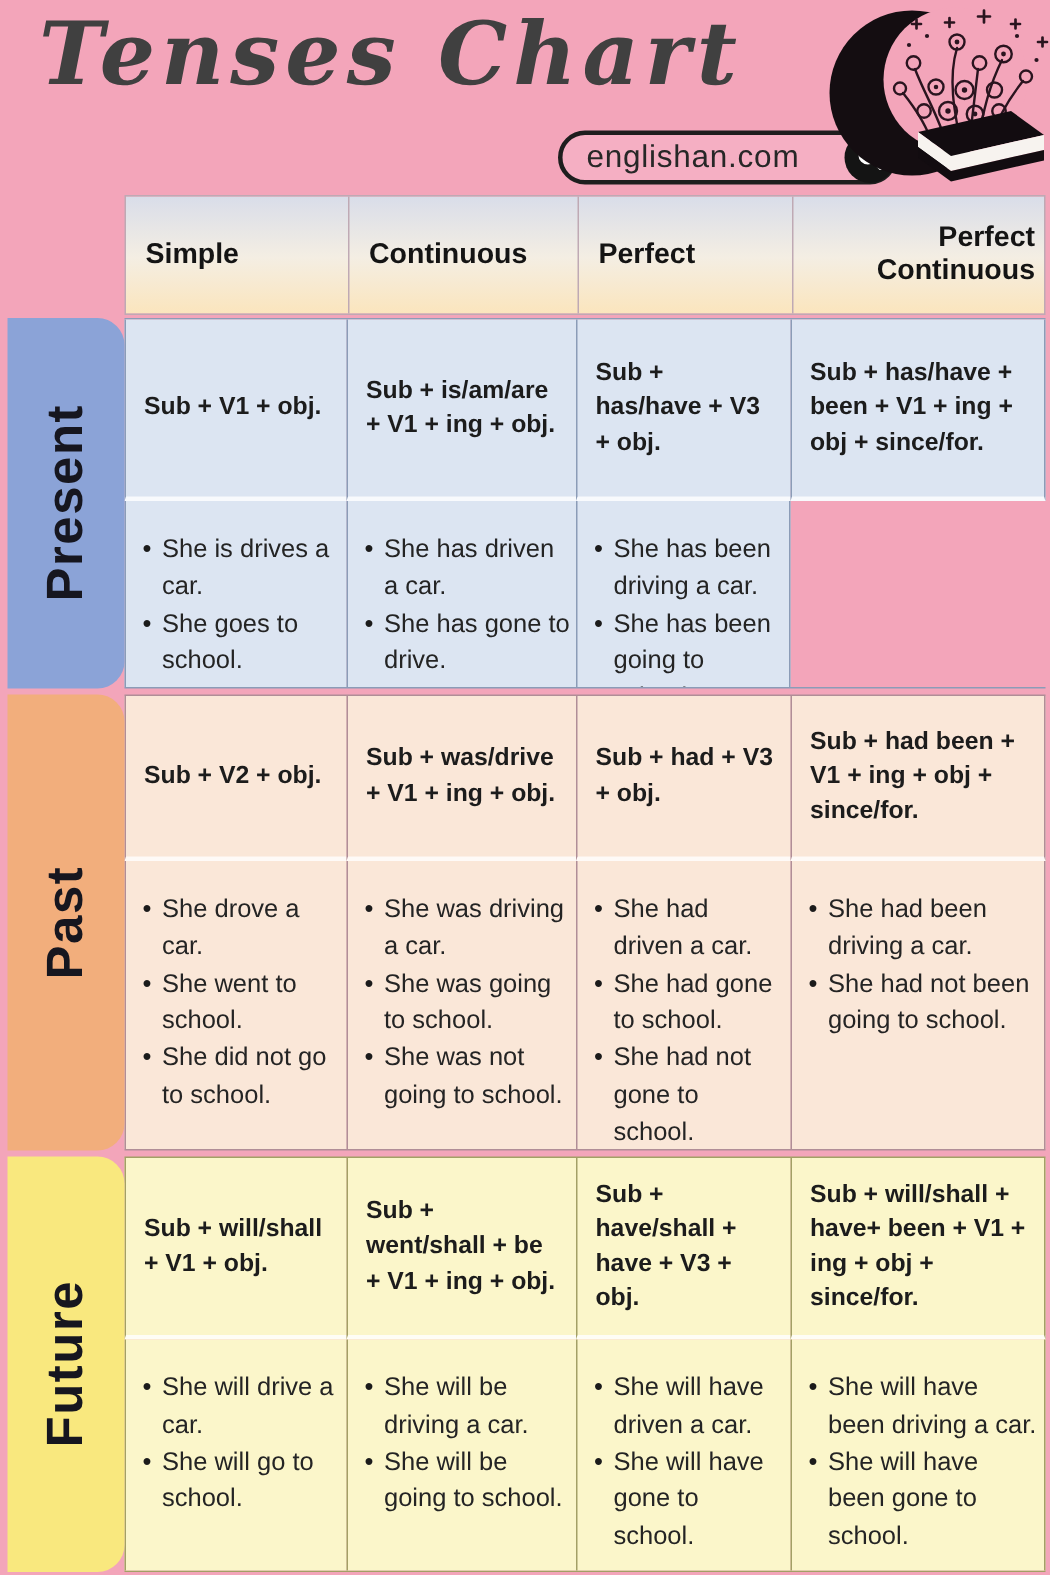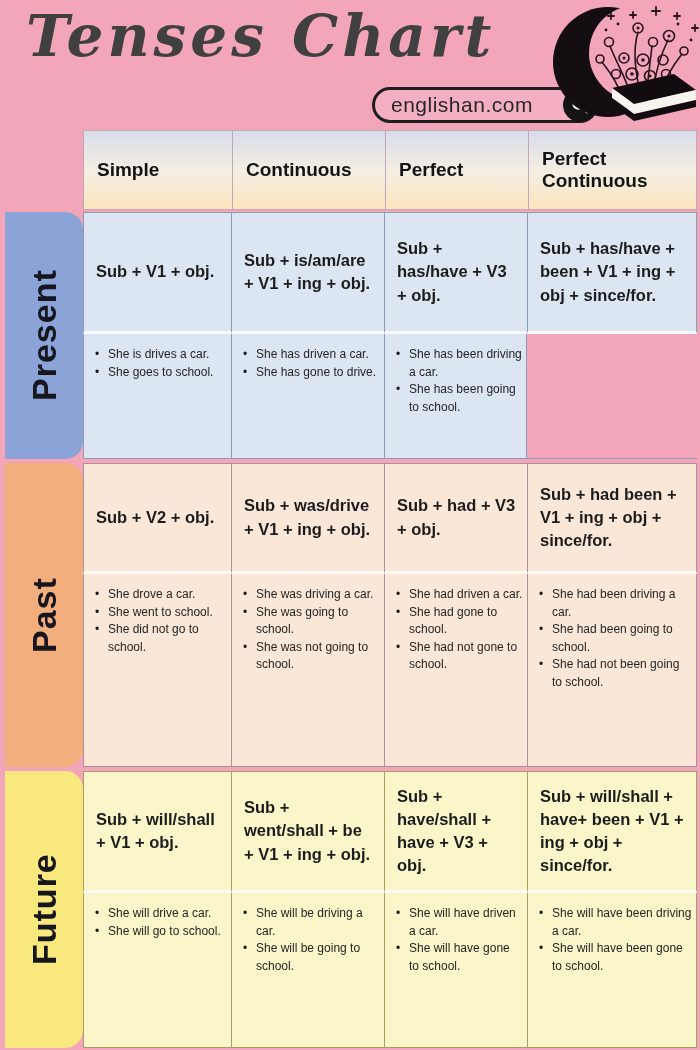--- a/index.html
+++ b/index.html
@@ -39,20 +39,21 @@
   .logo { position:absolute; left:548px; top:2px; }
 
   
   .chart { position:absolute; left:5px; top:130px; width:692px; }
 
   .col-headers {
     margin-left:78px; height:80px;
     display:grid; grid-template-columns:148px 153px 143px 170px;
     background:linear-gradient(180deg,#d9dde9 0%, #f4eee3 52%, #fbe5bd 100%);
     border:1px solid #bfa9b4;
+    text-align:right;
   }
   .col-header {
     display:flex; align-items:center; padding:0 8px 0 13px;
     font-weight:bold; font-size:19px; color:#141414; line-height:1.15;
     border-left:1px solid #bfa9b4;
   }
   .col-header:first-child { border-left:none; }
 
   .tense { display:flex; }
   .tense.present { margin-top:2px; --lc:#8ba3d7; --cc:#dce5f2; --bc:#8b9cb7; --fh:121px; --eh:124px; }
@@ -80,22 +81,22 @@
   }
   .cell.c4 { border-right:1px solid var(--bc); }
   .cell.formula {
     display:flex; align-items:center;
     padding:8px 11px 8px 12px;
     border-bottom:3px solid rgba(255,255,255,0.8);
   }
   .cell.formula p { font-weight:bold; font-size:16.5px; line-height:1.4; color:#1c1c1c; }
   ul.examples {
     list-style:none;
-    padding:12px 4px 8px 10px;
-    font-size:12px; line-height:1.46; color:#242424;
+    padding:20px 4px 8px 10px;
+    font-size:17px; line-height:1.46; color:#242424;
   }
   ul.examples li { position:relative; padding-left:14px; }
   ul.examples li::before {
     content:"\2022"; position:absolute; left:1px; top:0; color:#1b1b1b;
   }
 </style>
 </head>
 <body>
 
 <div class="top">
@@ -232,21 +233,20 @@
           <li>She was going to school.</li>
           <li>She was not going to school.</li>
         </ul>
       <ul class="cell examples c3">
           <li>She had driven a car.</li>
           <li>She had gone to school.</li>
           <li>She had not gone to school.</li>
         </ul>
       <ul class="cell examples c4">
           <li>She had been driving a car.</li>
-          <li>She had been going to school.</li>
           <li>She had not been going to school.</li>
         </ul>
     </div>
   </section>
 
   <section class="tense future">
     <div class="tense-label">Future</div>
     <div class="cells">
       <div class="cell formula c1">
           <p>Sub + will/shall + V1 + obj.</p>

